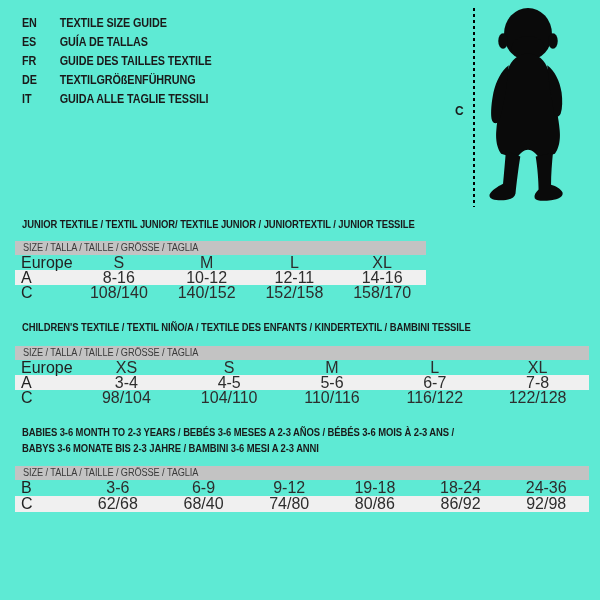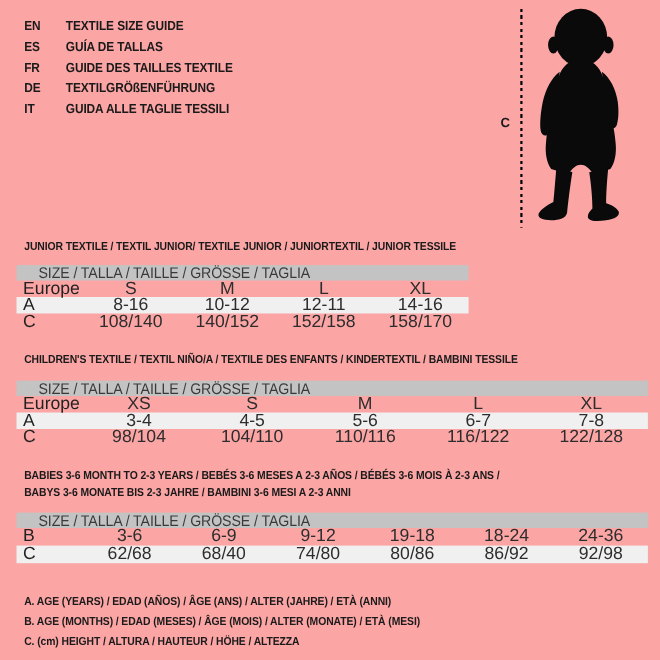--- a/index.html
+++ b/index.html
@@ -1,38 +1,38 @@
 <!DOCTYPE html>
 <html style="--bar: #c3c3c3; --shade: #f0f0f0; --text: #1a1a1a; --sil: #0a0a0a;"><head>
 <meta charset="utf-8">
 <style>
   :root{
     --bar:#c3c3c3; --shade:#f0f0f0; --text:#1a1a1a; --value:#2d2d2d; --sil:#0a0a0a;
   }
   html,body{margin:0;padding:0;background:#fff;}
   .canvas{
-    position:relative;width:600px;height:600px;background:#fca5a5;overflow:hidden;
+    position:relative;width:600px;height:600px;background:#5eead4;overflow:hidden;
     font-family:"Liberation Sans",sans-serif;color:var(--text);
   }
   
   .lang-block{position:absolute;left:22px;top:13px;}
   .lang-row{display:flex;height:19px;align-items:center;font-weight:bold;font-size:12px;
     letter-spacing:-0.1px;white-space:nowrap;transform:scaleX(0.9);transform-origin:0 50%;}
   .lang-code{width:42px;}
   
   .dash-line{position:absolute;left:473px;top:8px;width:2px;height:199px;
     background:repeating-linear-gradient(to bottom,#000 0 3px,transparent 3px 6px);}
   .c-label{position:absolute;left:455px;top:104px;font-weight:bold;font-size:12px;}
   .baby-svg{position:absolute;left:480px;top:5px;width:96px;height:204px;}
   
   .tbl-title{position:absolute;left:22px;font-weight:bold;font-size:10.5px;line-height:16px;
     letter-spacing:-0.1px;white-space:nowrap;transform:scaleX(0.9);transform-origin:0 0;}
   .tbl{position:absolute;left:15px;}
-  .size-bar{height:14px;line-height:14px;background:var(--bar);color:#3a3a3a;font-size:14px;
-    padding-left:20px;white-space:nowrap;overflow:hidden;}
+  .size-bar{height:14px;line-height:14px;background:var(--bar);color:#3a3a3a;font-size:10px;
+    padding-left:8px;white-space:nowrap;overflow:hidden;}
   .size-bar span{display:inline-block;transform:scaleX(0.92);transform-origin:0 50%;letter-spacing:-0.1px;}
   .trow{display:flex;font-size:16px;align-items:center;}
   .trow.shaded{background:var(--shade);}
   .trow .lbl{width:60px;padding-left:6px;box-sizing:border-box;color:#222;}
   .trow .cell{flex:1;text-align:center;color:var(--value);}
   
   .footnotes{position:absolute;left:22px;top:538px;}
   .footnote{font-weight:bold;font-size:10.5px;line-height:18px;white-space:nowrap;
     letter-spacing:-0.1px;transform:scaleX(0.9);transform-origin:0 50%;}
 </style>
@@ -165,19 +165,14 @@
           <div class="cell">62/68</div>
           <div class="cell">68/40</div>
           <div class="cell">74/80</div>
           <div class="cell">80/86</div>
           <div class="cell">86/92</div>
           <div class="cell">92/98</div>
         </div>
       </div>
     </div>
 
-  <div class="footnotes" id="footnotes">
-      <div class="footnote">A. AGE (YEARS) / EDAD (AÑOS) / ÂGE (ANS) / ALTER (JAHRE) / ETÀ (ANNI)</div>
-      <div class="footnote">B. AGE (MONTHS) / EDAD (MESES) / ÂGE (MOIS) / ALTER (MONATE) / ETÀ (MESI)</div>
-      <div class="footnote">C. (cm) HEIGHT / ALTURA / HAUTEUR / HÖHE / ALTEZZA</div>
-    </div>
 
 </div>
 
 </body></html>

